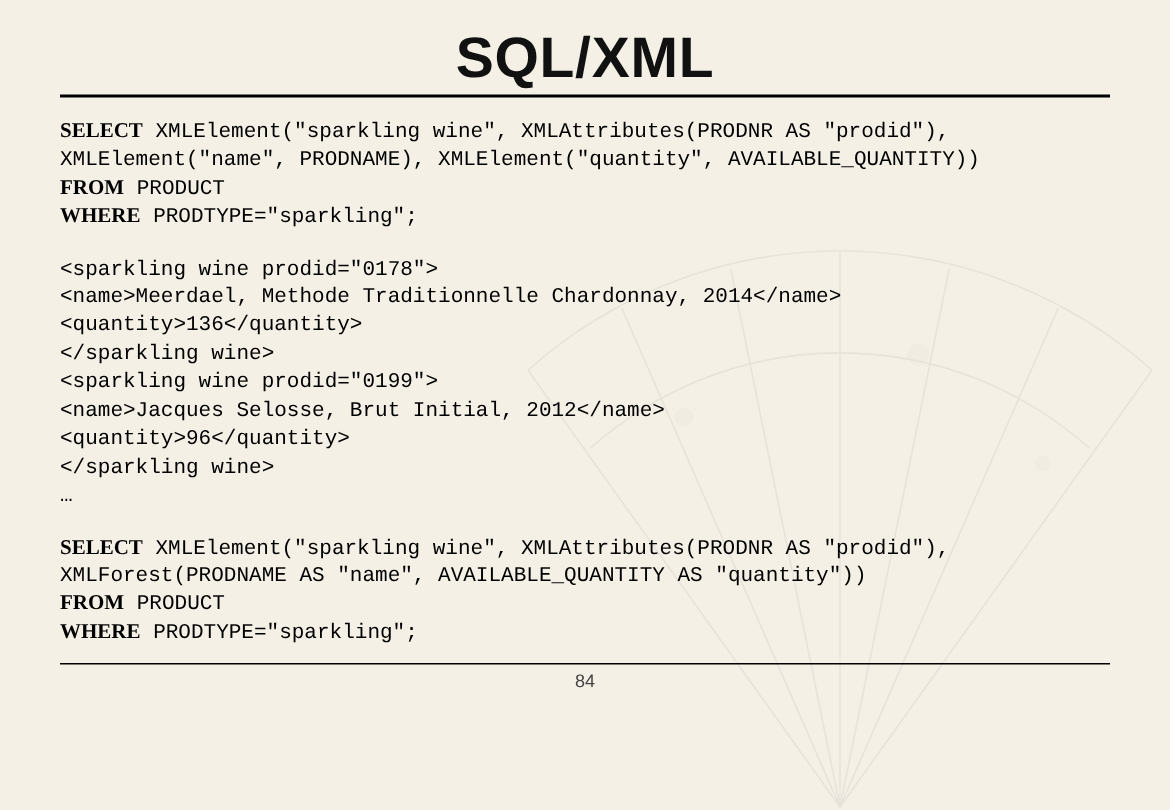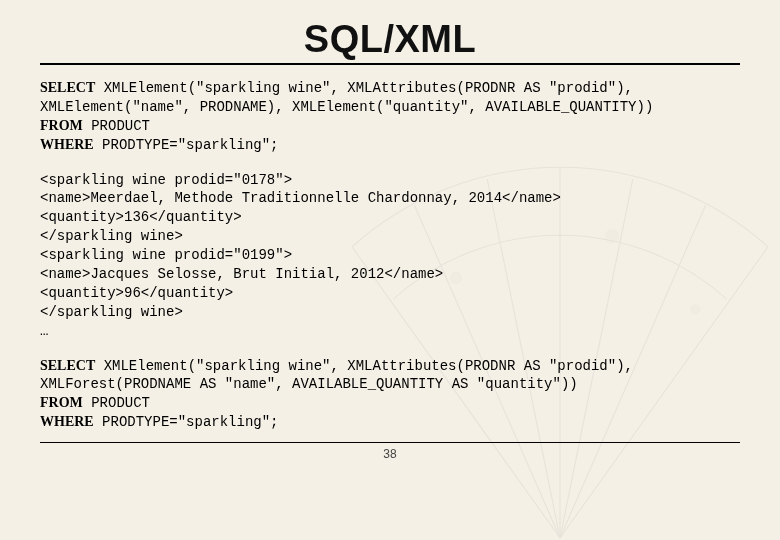--- a/index.html
+++ b/index.html
@@ -110,15 +110,15 @@
 <span>&lt;quantity&gt;96&lt;/quantity&gt;</span>
 <span>&lt;/sparkling wine&gt;</span>
 <span>…</span></div>
 
   <div class="code" style="margin-bottom:0;"><span class="bold">SELECT</span> <span>XMLElement("sparkling wine", XMLAttributes(PRODNR AS "prodid"),</span>
 <span>XMLForest(PRODNAME AS "name", AVAILABLE_QUANTITY AS "quantity"))</span>
 <span class="bold">FROM</span> <span>PRODUCT</span>
 <span class="bold">WHERE</span> <span>PRODTYPE="sparkling";</span></div>
 
   <hr class="hr-bottom">
-  <div class="pgnum">38</div>
+  <div class="pgnum">84</div>
 
 </div>
 
 </body></html>

